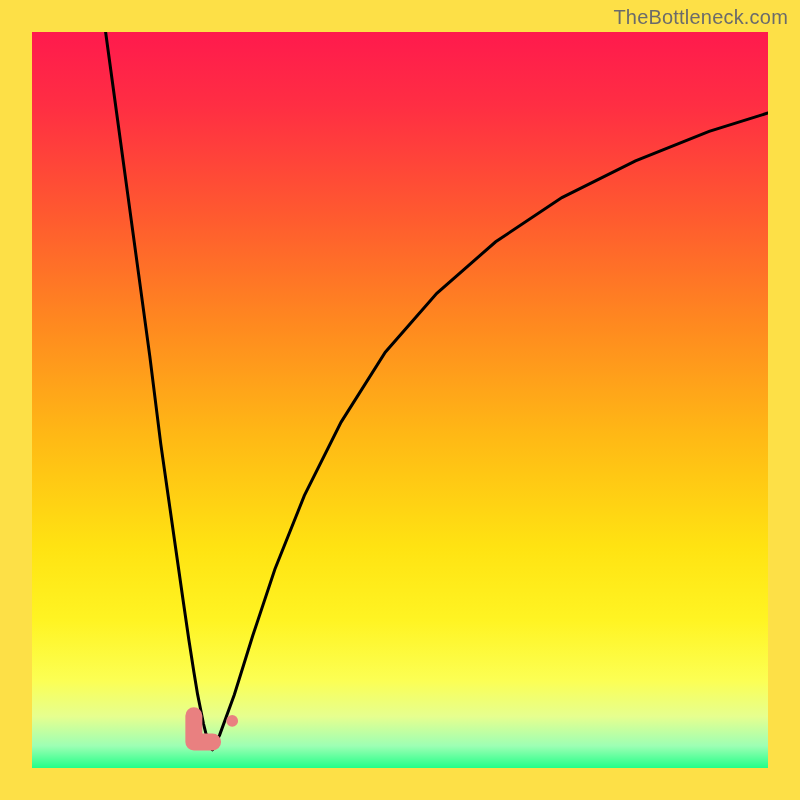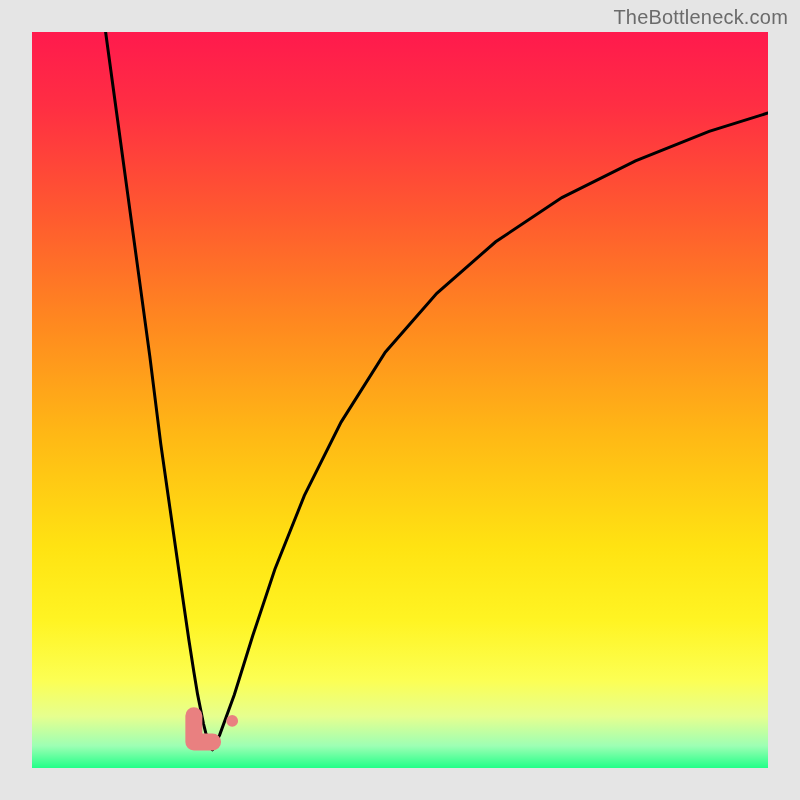--- a/index.html
+++ b/index.html
@@ -9,21 +9,21 @@
     height: 800px;
     overflow: hidden;
     background: #000;
     font-family: Arial, Helvetica, sans-serif;
   }
   .frame {
     position: absolute;
     top: 0; left: 0;
     width: 800px;
     height: 800px;
-    background: #e5e5e5;
+    background: #fde047;
   }
   .plot {
     position: absolute;
     top: 32px;
     left: 32px;
     width: 736px;
     height: 736px;
     overflow: hidden;
   }
   .gradient {

